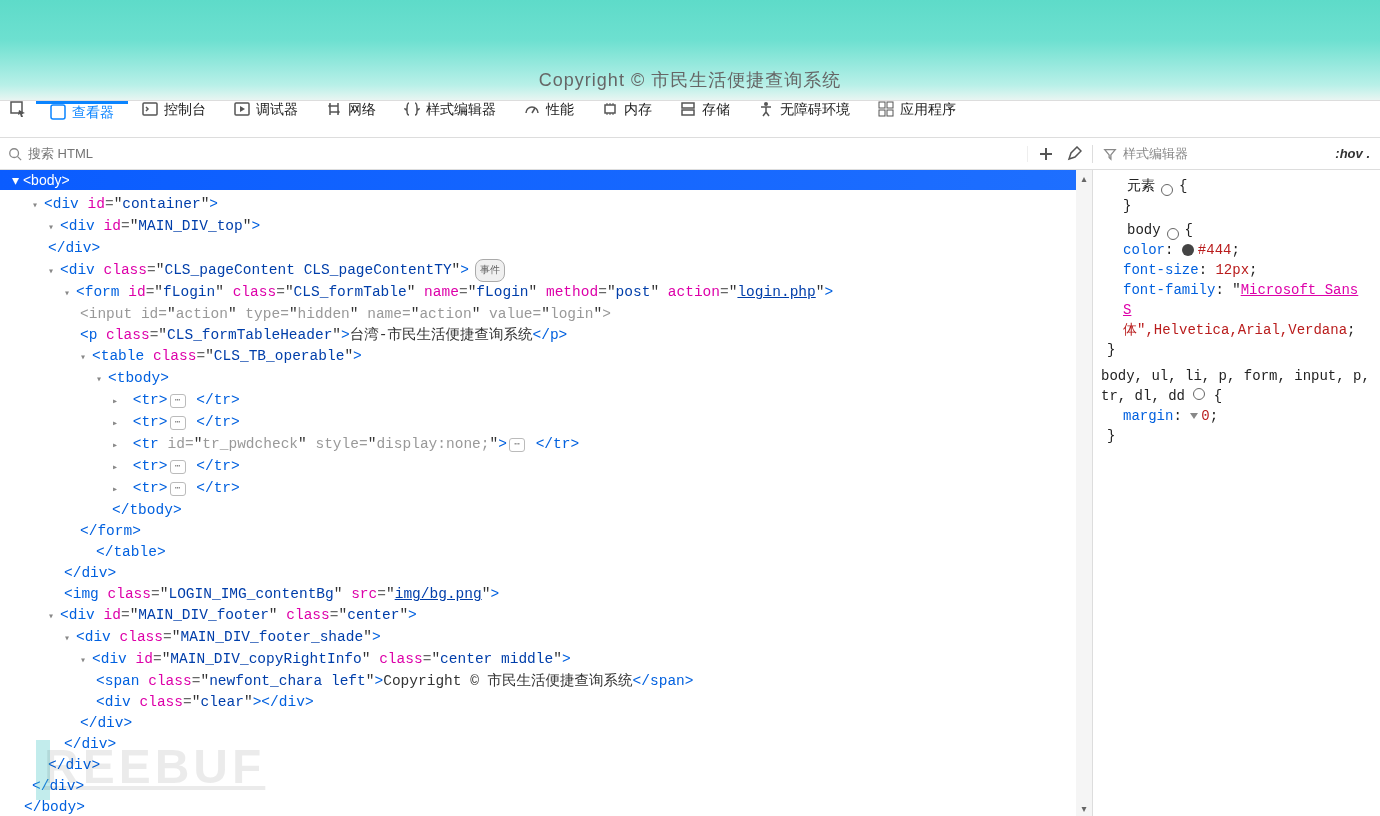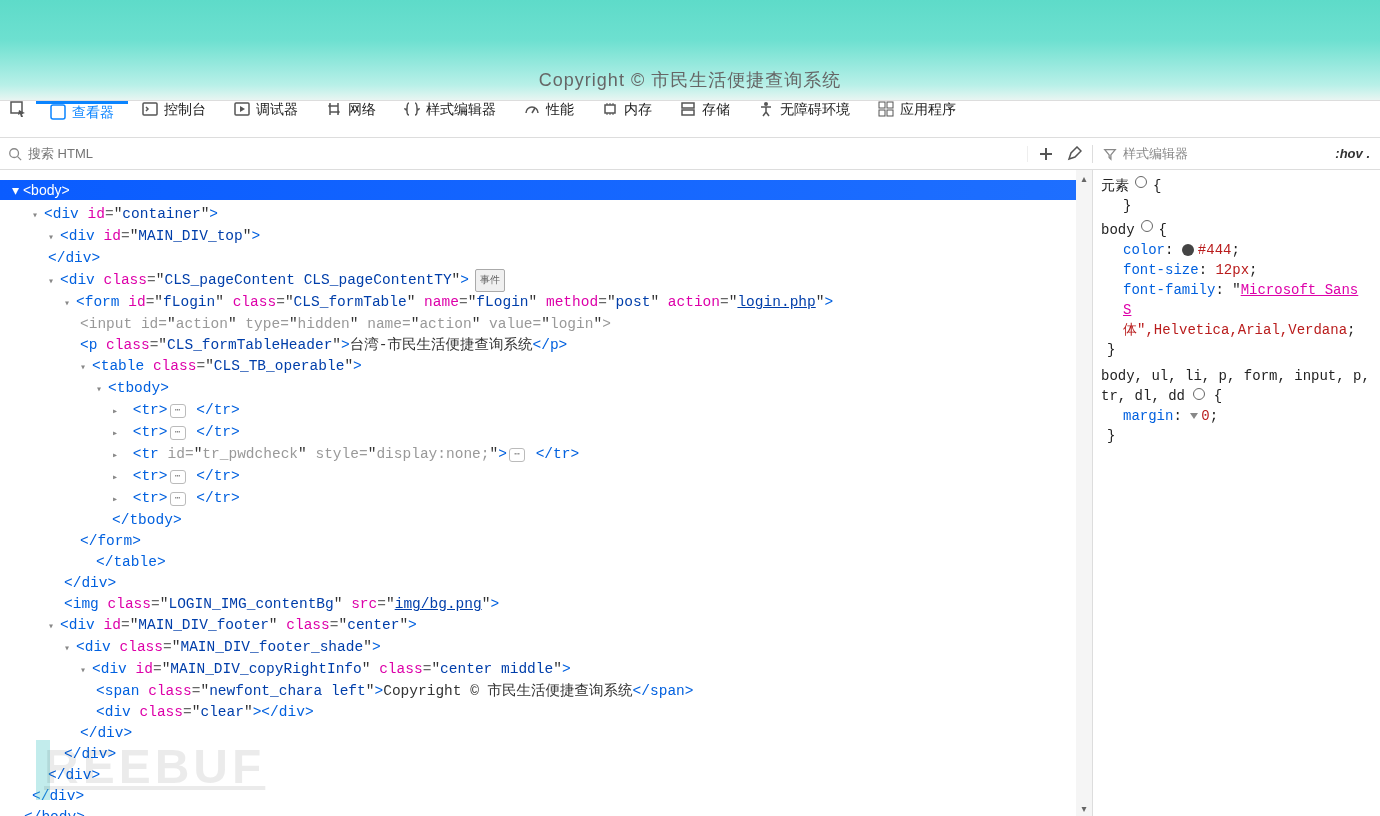--- a/index.html
+++ b/index.html
@@ -111,21 +111,20 @@
   flex: 1;
   position: relative;
   overflow: hidden;
 }
 .dom-header {
   background: #0a5cff;
   background: linear-gradient(90deg, #0a5cff, #1e6fff);
   color: #fff;
   padding: 2px 12px;
   font-size: 14px;
-  margin-top: 10px;
 }
 .dom-tree {
   padding: 4px 0 10px 14px;
   font-family: Consolas, "Courier New", monospace;
   font-size: 14.5px;
   line-height: 21px;
   position: relative;
 }
 .line { white-space: nowrap; padding-left: 0; }
 .twisty {
@@ -151,21 +150,21 @@
   font-size: 10px;
   color: #888;
   line-height: 12px;
   vertical-align: middle;
   margin: 0 2px;
 }
 .badge-box {
   display: inline-block;
   border: 1px solid #aaa;
   background: #f0f0f0;
-  border-radius: 2px;
+  border-radius: 8px;
   padding: 0 4px;
   font-size: 10px;
   color: #666;
   margin-left: 6px;
   vertical-align: middle;
 }
 
 .i0 { padding-left: 18px; }
 .i1 { padding-left: 34px; }
 .i2 { padding-left: 50px; }
@@ -196,21 +195,21 @@
 
 .styles-panel {
   width: 288px;
   border-left: 1px solid #ddd;
   font-family: Consolas, "Courier New", monospace;
   font-size: 14px;
   line-height: 20px;
   padding: 6px 8px;
   color: #222;
 }
-.sel-row { display: flex; align-items: flex-start; gap: 6px; }
+.sel-row { display: flex; align-items: flex-end; gap: 6px; margin-left: 26px; }
 .circle {
   width: 12px; height: 12px; border: 1.5px solid #666; border-radius: 50%;
   display: inline-block;
 }
 .brace { color: #222; }
 .prop-row { padding-left: 22px; }
 .prop { color: #0060df; }
 .pval { color: #b91c1c; }
 .pval-link { color: #dd00a9; text-decoration: underline; }
 .swatch {

